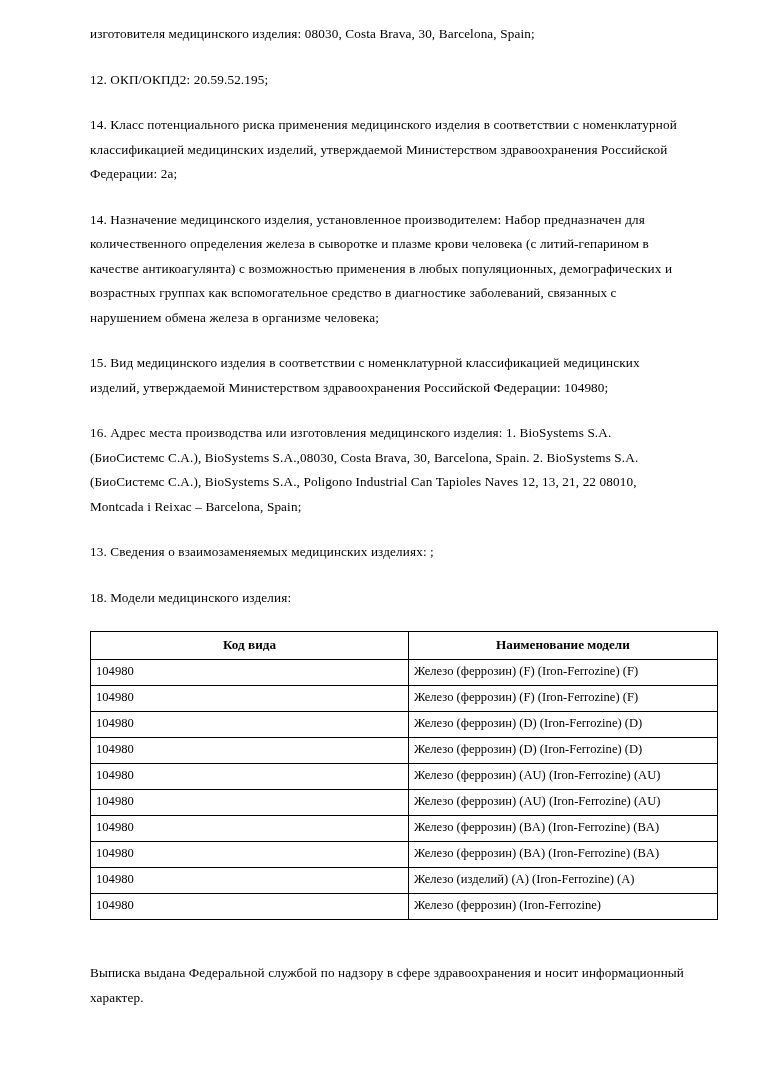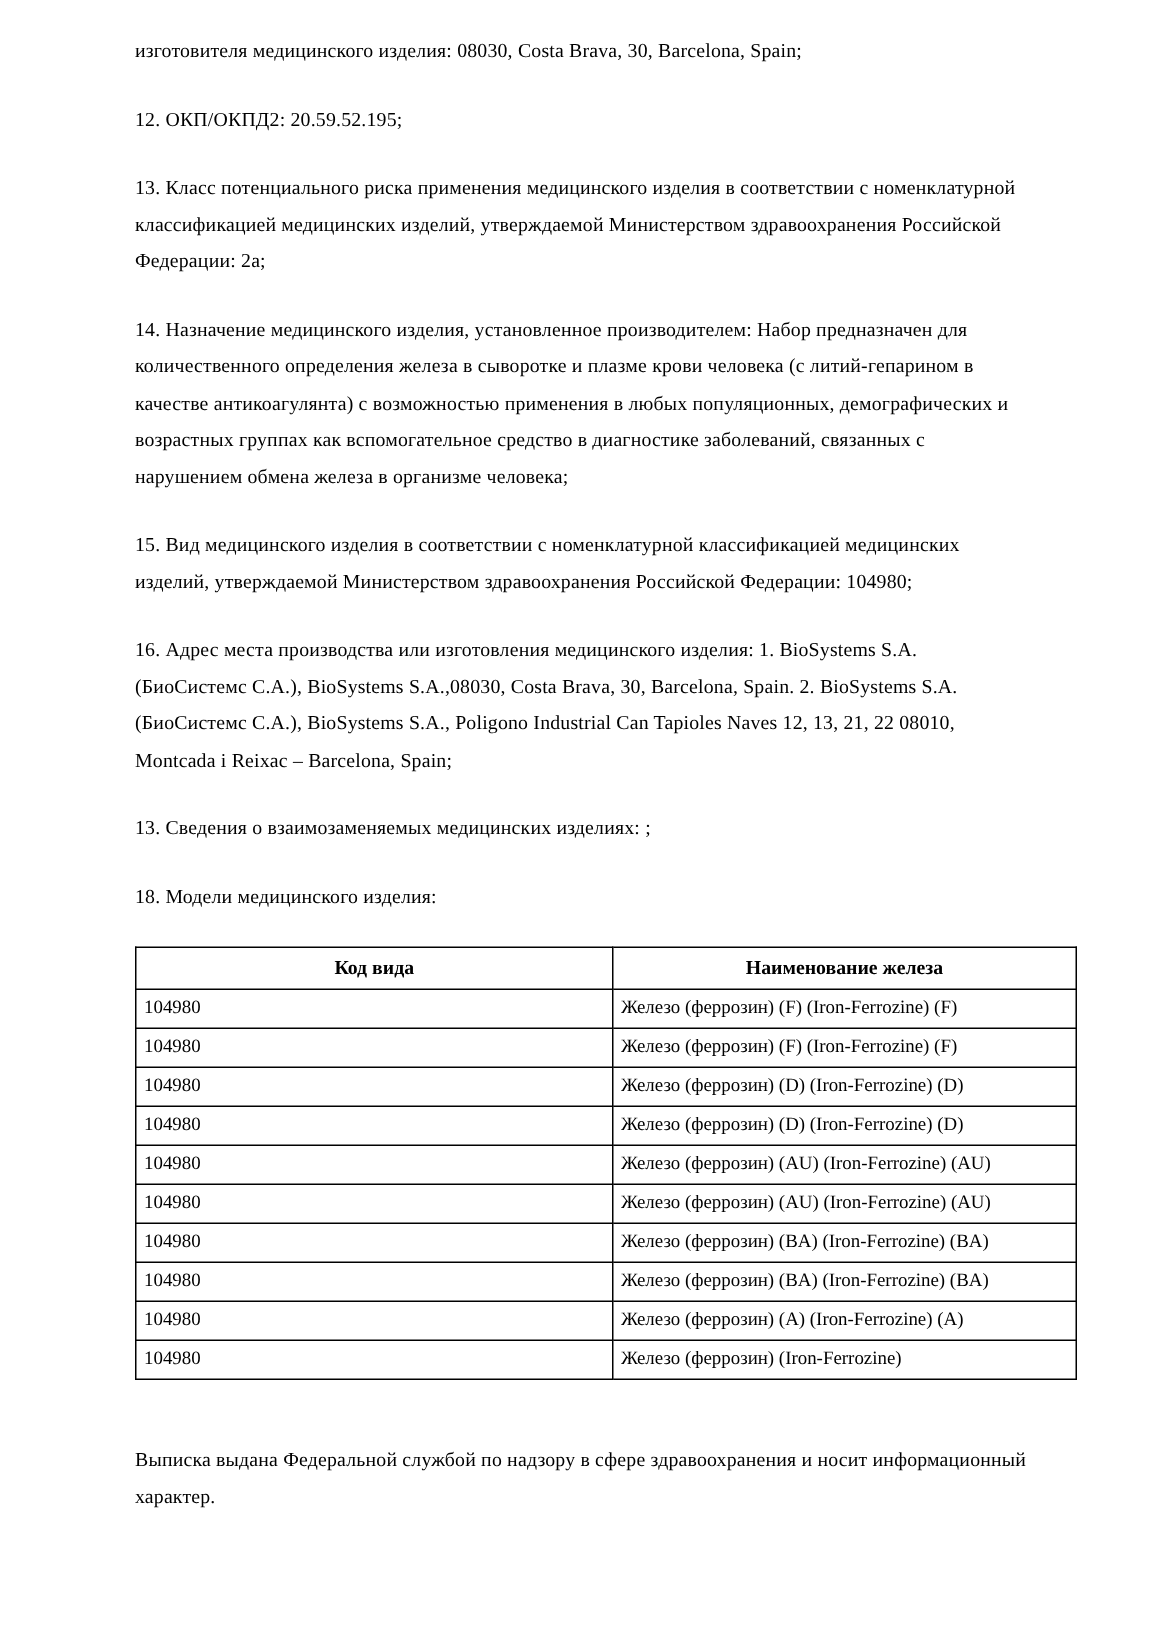--- a/index.html
+++ b/index.html
@@ -76,41 +76,41 @@
 </style>
 </head>
 <body>
 
 <div class="page">
 
   <p class="para para-first">изготовителя медицинского изделия: 08030, Costa Brava, 30, Barcelona, Spain;</p>
 
   <p class="para">12. ОКП/ОКПД2: 20.59.52.195;</p>
 
-  <p class="para">13. Класс потенциального риска применения медицинского изделия в соответствии с номенклатурной классификацией медицинских изделий, утверждаемой Министерством здравоохранения Российской Федерации: 2а;</p>
+  <p class="para">14. Класс потенциального риска применения медицинского изделия в соответствии с номенклатурной классификацией медицинских изделий, утверждаемой Министерством здравоохранения Российской Федерации: 2а;</p>
 
   <p class="para">14. Назначение медицинского изделия, установленное производителем: Набор предназначен для количественного определения железа в сыворотке и плазме крови человека (с литий-гепарином в качестве антикоагулянта) с возможностью применения в любых популяционных, демографических и возрастных группах как вспомогательное средство в диагностике заболеваний, связанных с нарушением обмена железа в организме человека;</p>
 
   <p class="para">15. Вид медицинского изделия в соответствии с номенклатурной классификацией медицинских изделий, утверждаемой Министерством здравоохранения Российской Федерации: 104980;</p>
 
   <p class="para">16. Адрес места производства или изготовления медицинского изделия: 1. BioSystems S.A. (БиоСистемс С.А.), BioSystems S.A.,08030, Costa Brava, 30, Barcelona, Spain. 2. BioSystems S.A. (БиоСистемс С.А.), BioSystems S.A., Poligono Industrial Can Tapioles Naves 12, 13, 21, 22 08010, Montcada i Reixac – Barcelona, Spain;</p>
 
   <p class="para">13. Сведения о взаимозаменяемых медицинских изделиях: ;</p>
 
   <p class="para">18. Модели медицинского изделия:</p>
 
   <table class="models">
     <colgroup>
       <col class="c-code">
       <col class="c-model">
     </colgroup>
     <thead>
       <tr>
         <th>Код вида</th>
-        <th>Наименование железа</th>
+        <th>Наименование модели</th>
       </tr>
     </thead>
     <tbody>
 
     <tr>
           <td class="code">104980</td>
           <td class="model">Железо (феррозин) (F) (Iron-Ferrozine) (F)</td>
         </tr>
         <tr>
           <td class="code">104980</td>
@@ -135,21 +135,21 @@
         <tr>
           <td class="code">104980</td>
           <td class="model">Железо (феррозин) (BA) (Iron-Ferrozine) (BA)</td>
         </tr>
         <tr>
           <td class="code">104980</td>
           <td class="model">Железо (феррозин) (BA) (Iron-Ferrozine) (BA)</td>
         </tr>
         <tr>
           <td class="code">104980</td>
-          <td class="model">Железо (феррозин) (A) (Iron-Ferrozine) (A)</td>
+          <td class="model">Железо (изделий) (A) (Iron-Ferrozine) (A)</td>
         </tr>
         <tr>
           <td class="code">104980</td>
           <td class="model">Железо (феррозин) (Iron-Ferrozine)</td>
         </tr>
       </tbody>
   </table>
 
   <p class="para after-table">Выписка выдана Федеральной службой по надзору в сфере здравоохранения и носит информационный характер.</p>
 

